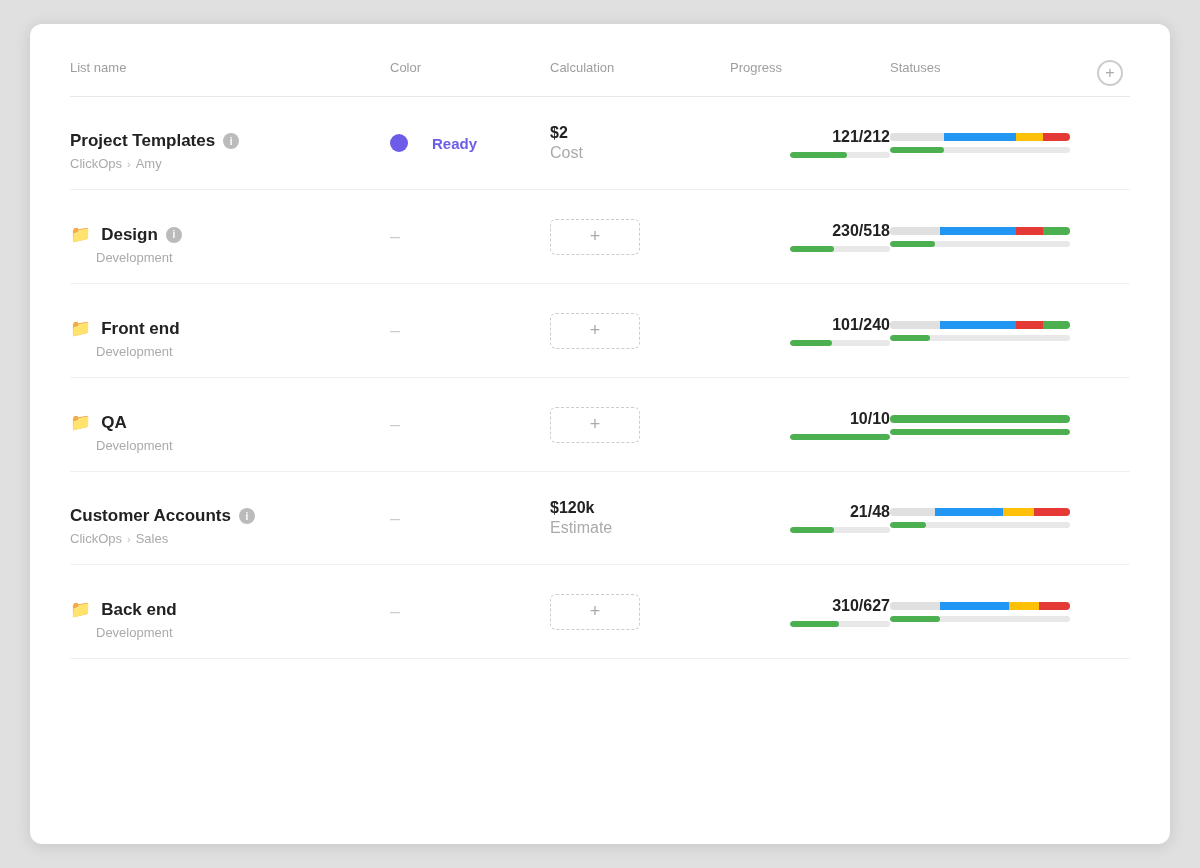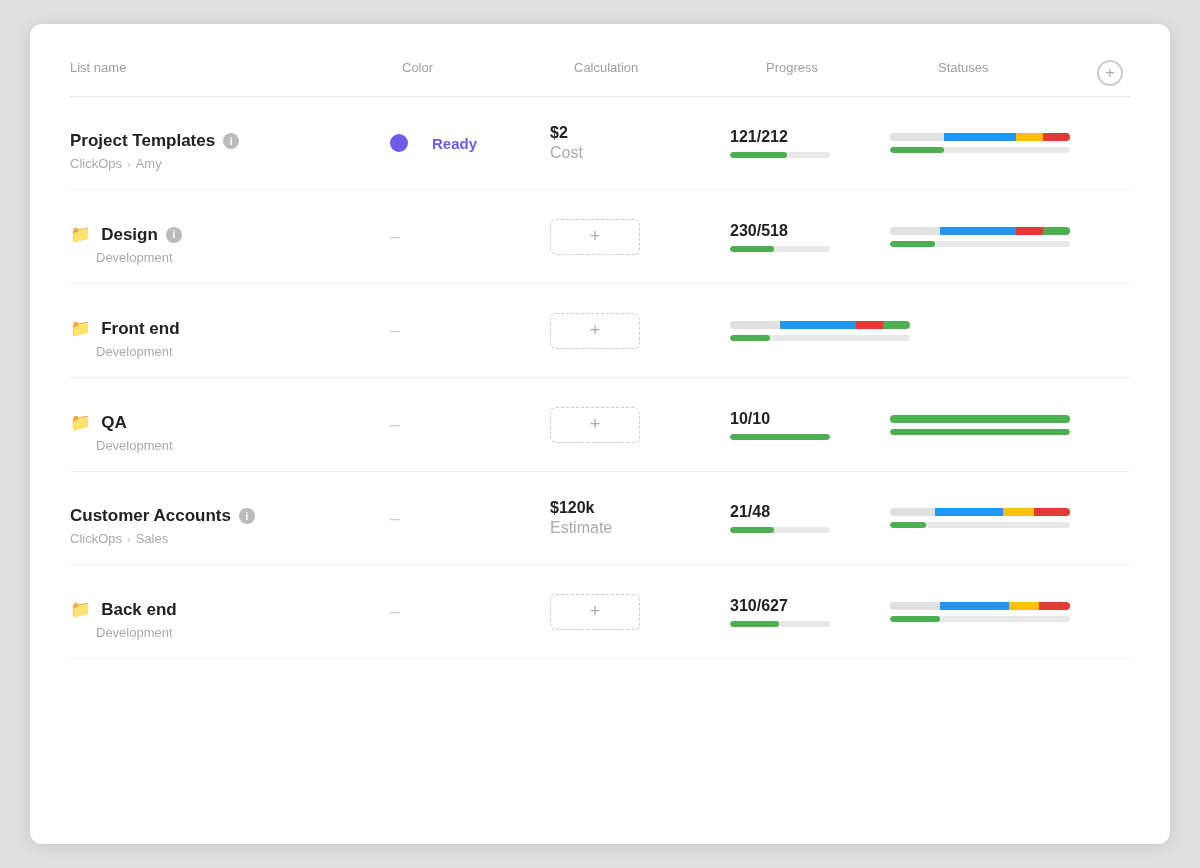--- a/index.html
+++ b/index.html
@@ -24,21 +24,20 @@
       font-weight: 700;
       color: #1a1a1a;
       margin-bottom: 28px;
     }
     .table-header {
       display: grid;
       grid-template-columns: 320px 160px 180px 160px 1fr 40px;
       border-bottom: 1.5px solid #e8e8e8;
       padding-bottom: 10px;
       margin-bottom: 0;
-      gap: 12px;
     }
     .table-header span {
       font-size: 13px;
       color: #9e9e9e;
       font-weight: 400;
     }
     .table-header .col-add {
       display: flex;
       justify-content: center;
       align-items: center;
@@ -161,20 +160,21 @@
       justify-content: center;
       color: #aaa;
       font-size: 18px;
       cursor: pointer;
     }
     
     .progress-cell {
       display: flex;
       flex-direction: column;
       gap: 6px;
+      align-items: flex-end;
     }
     .progress-fraction {
       font-size: 16px;
       font-weight: 600;
       color: #222;
     }
     .progress-bar-wrap {
       width: 100px;
       height: 6px;
       background: #e8e8e8;
@@ -330,20 +330,26 @@
     <div>
           <div class="color-cell">
       <span class="color-dash">–</span>
     </div>
         </div>
     <div>
           <div>
       <div class="calc-add">+</div>
     </div>
         </div>
+    <div class="progress-cell">
+      <span class="progress-fraction">101/240</span>
+      <div class="progress-bar-wrap">
+        <div class="progress-bar-fill" style="width:42%;background:#4caf50;"></div>
+      </div>
+    </div>
     <div class="statuses-cell">
       <div class="status-bar">
         <div class="status-seg" style="width:28%;background:#e0e0e0;"></div>
             <div class="status-seg" style="width:42%;background:#2196f3;"></div>
             <div class="status-seg" style="width:15%;background:#e53935;"></div>
             <div class="status-seg" style="width:15%;background:#4caf50;"></div>
       </div>
       <div class="status-progress-wrap">
         <div class="status-progress-fill" style="width:22%;"></div>
       </div>

